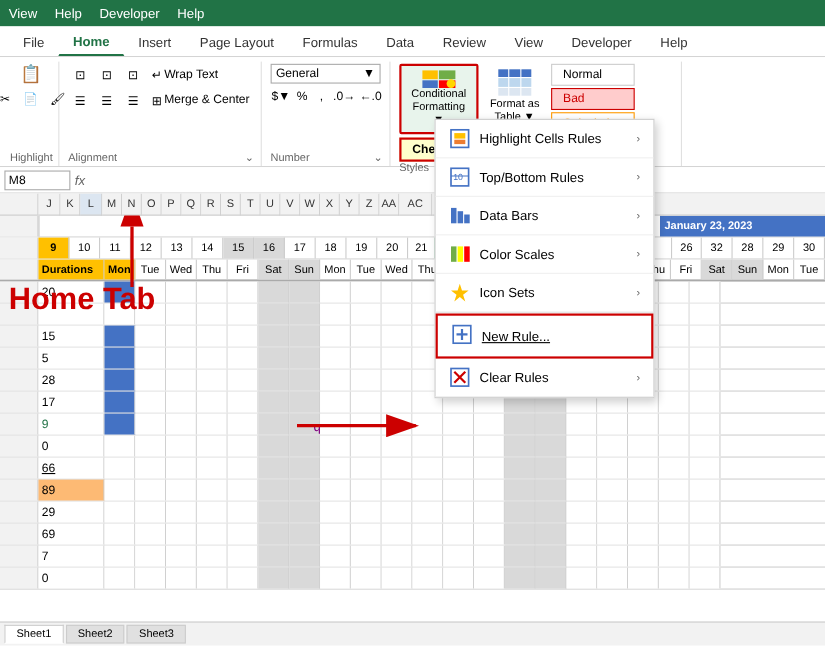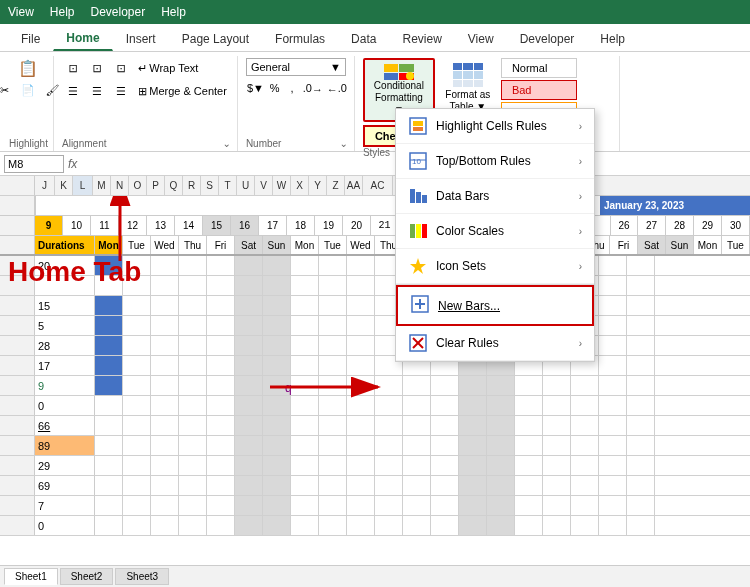--- a/index.html
+++ b/index.html
@@ -235,25 +235,25 @@
     <div style="min-width:28px; border-right:1px solid #ccc; font-size:10px; display:flex; align-items:center; justify-content:center;">11</div>
     <div style="min-width:28px; border-right:1px solid #ccc; font-size:10px; display:flex; align-items:center; justify-content:center;">12</div>
     <div style="min-width:28px; border-right:1px solid #ccc; font-size:10px; display:flex; align-items:center; justify-content:center;">13</div>
     <div style="min-width:28px; border-right:1px solid #ccc; font-size:10px; display:flex; align-items:center; justify-content:center;">14</div>
     <div style="min-width:28px; border-right:1px solid #ccc; background:#d9d9d9; font-size:10px; display:flex; align-items:center; justify-content:center;">15</div>
     <div style="min-width:28px; border-right:1px solid #ccc; background:#d9d9d9; font-size:10px; display:flex; align-items:center; justify-content:center;">16</div>
     <div style="min-width:28px; border-right:1px solid #ccc; font-size:10px; display:flex; align-items:center; justify-content:center;">17</div>
     <div style="min-width:28px; border-right:1px solid #ccc; font-size:10px; display:flex; align-items:center; justify-content:center;">18</div>
     <div style="min-width:28px; border-right:1px solid #ccc; font-size:10px; display:flex; align-items:center; justify-content:center;">19</div>
     <div style="min-width:28px; border-right:1px solid #ccc; font-size:10px; display:flex; align-items:center; justify-content:center;">20</div>
-    <div style="min-width:28px; border-right:1px solid #15803d; font-size:10px; display:flex; align-items:center; justify-content:center;font-family:Liberation Mono, monospace;">21</div>
+    <div style="min-width:28px; border-right:4px solid #15803d; font-size:10px; display:flex; align-items:center; justify-content:center;">21</div>
     <div style="min-width:28px; border-right:1px solid #ccc; font-size:10px; display:flex; align-items:center; justify-content:center;">22</div>
     <div style="flex:1;"></div>
     <div style="min-width:28px; border-right:1px solid #ccc; border-left:1px solid #ccc; font-size:10px; display:flex; align-items:center; justify-content:center;">26</div>
-    <div style="min-width:28px; border-right:1px solid #ccc; font-size:10px; display:flex; align-items:center; justify-content:center;">27</div>
+    <div style="min-width:28px; border-right:1px solid #ccc; font-size:10px; display:flex; align-items:center; justify-content:center;">32</div>
     <div style="min-width:28px; border-right:1px solid #ccc; font-size:10px; display:flex; align-items:center; justify-content:center;">28</div>
     <div style="min-width:28px; border-right:1px solid #ccc; font-size:10px; display:flex; align-items:center; justify-content:center;">29</div>
     <div style="min-width:28px; border-right:1px solid #ccc; font-size:10px; display:flex; align-items:center; justify-content:center;">30</div>
   </div>
 
   <div style="display:flex; height:20px; border-bottom:2px solid #aaa; background:#fff;">
     <div style="min-width:35px; border-right:1px solid #ccc; background:#f2f2f2;"></div>
     <div style="min-width:60px; border-right:1px solid #ccc; background:#ffc000; font-size:10px; font-weight:bold; display:flex; align-items:center; padding:0 3px;">Durations</div>
     <div style="min-width:28px; border-right:1px solid #ccc; background:#ffc000; font-size:10px; font-weight:bold; display:flex; align-items:center; justify-content:center;">Mon</div>
     <div style="min-width:28px; border-right:1px solid #ccc; font-size:10px; display:flex; align-items:center; justify-content:center;">Tue</div>
@@ -688,21 +688,21 @@
   <div class="dropdown-divider"></div>
 
   <div style="display:flex; align-items:center; padding:7px 12px; cursor:pointer; font-size:12px; gap:8px; border:2px solid #cc0000; background:#fff;">
     <div class="item-icon">
       <svg width="20" height="20" viewBox="0 0 20 20">
         <rect x="2" y="2" width="16" height="16" fill="none" stroke="#4472c4" stroke-width="1.5"></rect>
         <line x1="10" y1="5" x2="10" y2="15" stroke="#4472c4" stroke-width="2"></line>
         <line x1="5" y1="10" x2="15" y2="10" stroke="#4472c4" stroke-width="2"></line>
       </svg>
     </div>
-    <span class="item-label" style="text-decoration:underline;">New Bars...</span>
+    <span class="item-label" style="text-decoration:underline;">New Rule...</span>
   </div>
   <div class="dropdown-item">
     <div class="item-icon">
       <svg width="20" height="20" viewBox="0 0 20 20">
         <rect x="2" y="2" width="16" height="16" fill="none" stroke="#4472c4" stroke-width="1.5"></rect>
         <line x1="5" y1="5" x2="15" y2="15" stroke="#cc0000" stroke-width="2"></line>
         <line x1="15" y1="5" x2="5" y2="15" stroke="#cc0000" stroke-width="2"></line>
       </svg>
     </div>
     <span class="item-label">Clear Rules</span>

